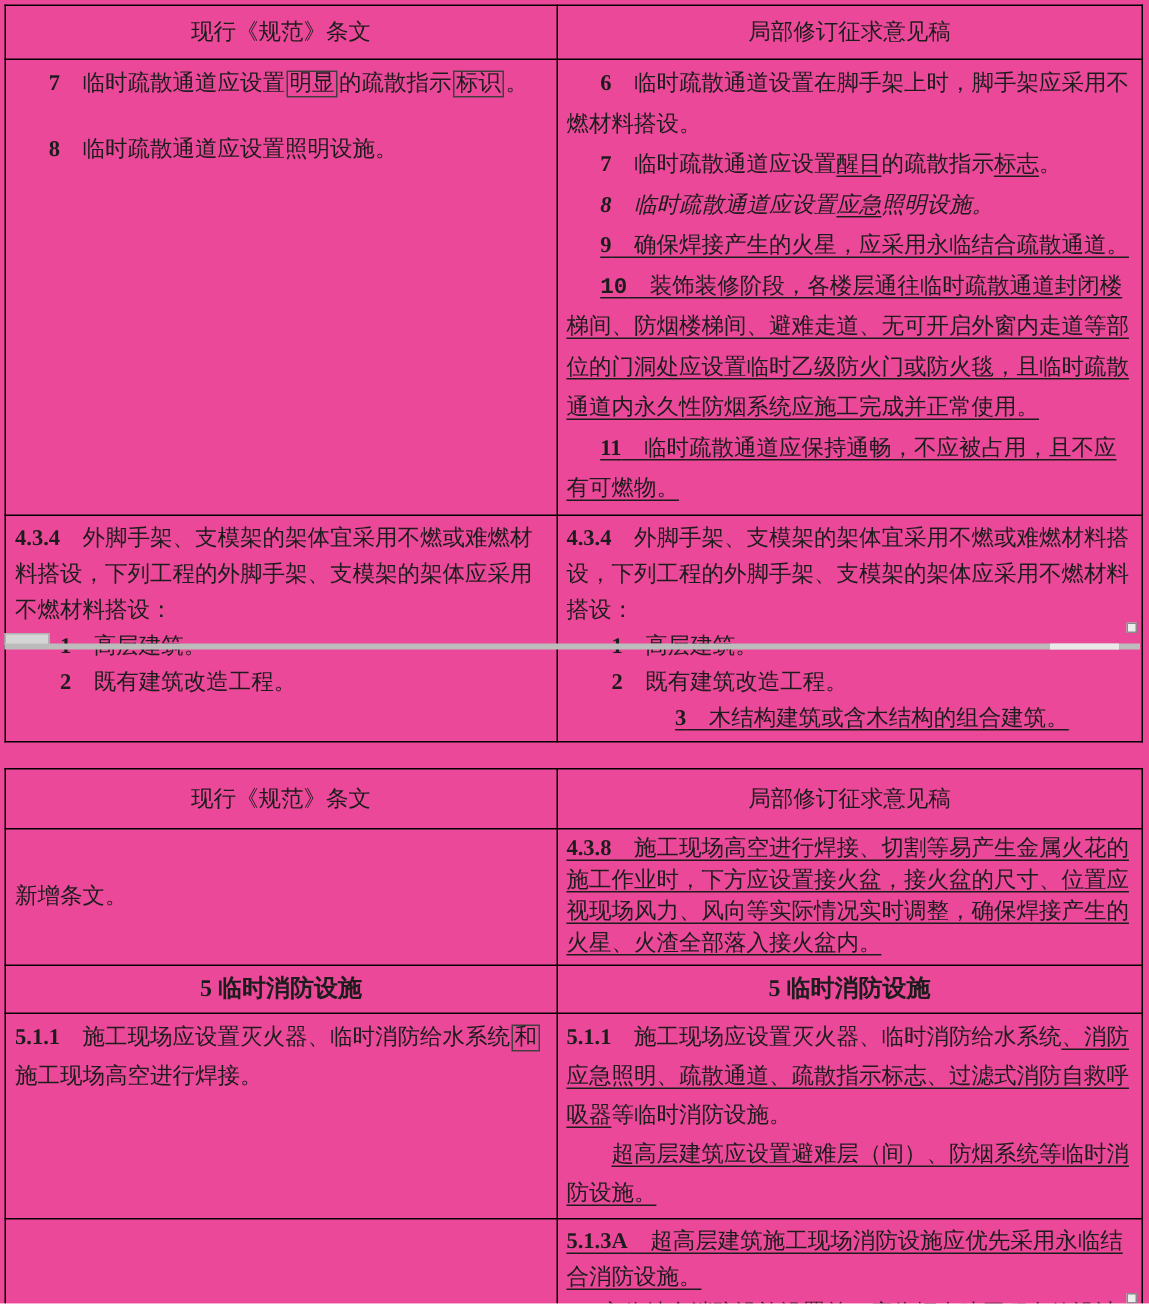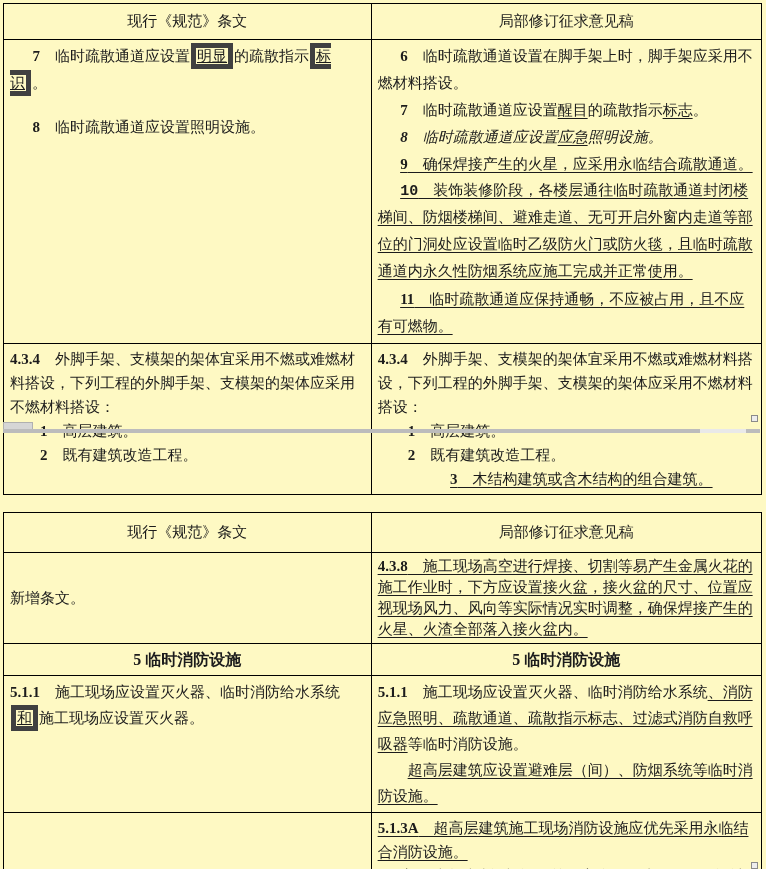--- a/index.html
+++ b/index.html
@@ -2,21 +2,21 @@
 <html><head>
 <meta charset="utf-8">
 <style>
   * { box-sizing: border-box; }
   html,body { margin:0; padding:0; background:#fff; }
   .page {
     position: relative;
     width: 766px;
     height: 869px;
     overflow: hidden;
-    background: #fef9c3;
+    background: #ec4899;
     font-family: "Liberation Serif", "DejaVu Serif", serif;
     color: #1c1c1c;
     font-size: 15px;
     padding-top: 3px;
   }
   table.doc {
     width: 759px;
     margin-left: 3px;
     border-collapse: collapse;
     table-layout: fixed;
@@ -31,21 +31,21 @@
   table.doc th {
     font-weight: normal;
     text-align: center;
     height: 36px;
     vertical-align: middle;
     font-size: 15px;
   }
   td p { margin:0; padding:0; word-break: break-all; }
   .b { font-weight: bold; }
   .u { text-decoration: underline; text-underline-offset: 3px; }
-  .box { border: 5px solid #404040; padding: 0 1px; margin: 12px 1px; text-decoration: underline; }
+  .box { border: 1px solid #404040; padding: 0 1px; margin: 12px 1px; }
 
   
   #t1 tr.row-0 td { line-height: 27px; height: 250px; }
   #t1 tr.row-0 td.c0 p { margin-bottom: 17px; }
   #t1 tr.row-1 td { line-height: 24px; height: 122px; }
 
   
   #t2 th { height: 40px; }
   #t2 tr.row-0 td { line-height: 21px; height: 87px; }
   #t2 tr.row-0 td.c0 { vertical-align: middle; margin-top: 20px; }
@@ -154,21 +154,21 @@
         <tr class="row-1">
           <td class="c0">
             <p style="text-align: center;"><span class="b">5 临时消防设施</span></p>
           </td>
           <td class="c1">
             <p style="text-align: center;"><span class="b">5 临时消防设施</span></p>
           </td>
         </tr>
         <tr class="row-2">
           <td class="c0">
-            <p><span class="b">5.1.1</span><span>　施工现场应设置灭火器、临时消防给水系统</span><span class="box">和</span><span>施工现场应设置灭火器。</span></p>
+            <p><span class="b">5.1.1</span><span>　施工现场应设置灭火器、临时消防给水系统</span><span class="box">和</span><span>施工现场高空进行焊接。</span></p>
           </td>
           <td class="c1">
             <p><span class="b">5.1.1</span><span>　施工现场应设置灭火器、临时消防给水系统</span><span class="u">、消防应急照明、疏散通道、疏散指示标志、过滤式消防自救呼吸器</span><span>等临时消防设施。</span></p>
             <p style="text-indent: 2em;"><span class="u">超高层建筑应设置避难层（间）、防烟系统等临时消防设施。</span></p>
           </td>
         </tr>
         <tr class="row-3">
           <td class="c0"></td>
           <td class="c1">
             <p><span class="b u">5.1.3A</span><span class="u">　超高层建筑施工现场消防设施应优先采用永临结合消防设施。</span></p>

